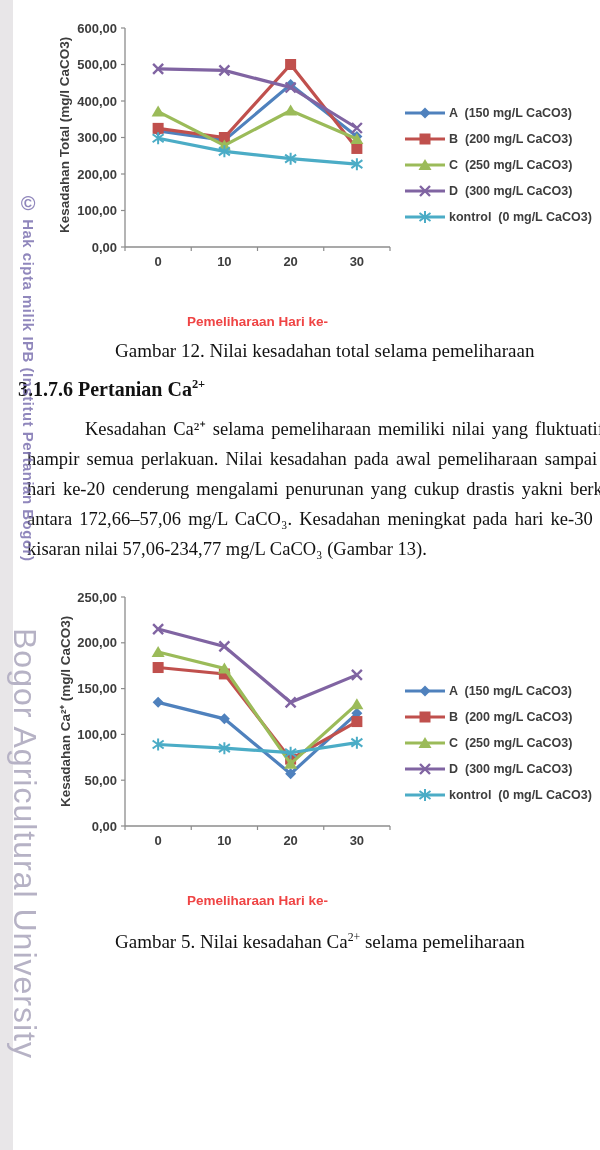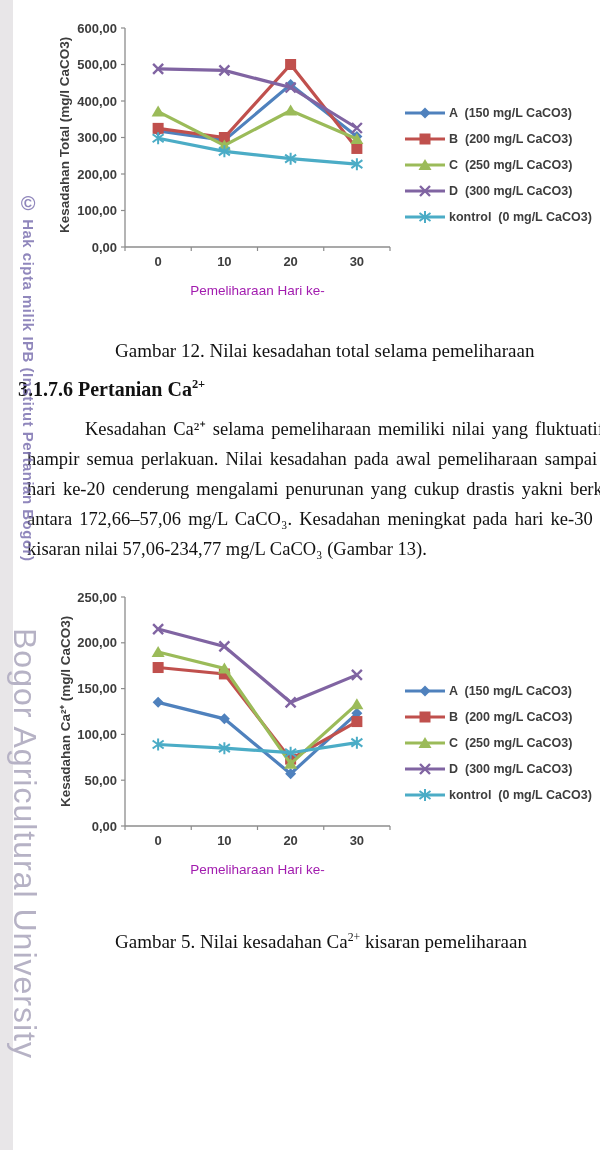--- a/index.html
+++ b/index.html
@@ -22,21 +22,21 @@
   .plot-svg{position:absolute;overflow:visible;}
   #chart1-svg{left:55px;top:5px;}
   #chart2-svg{left:55px;top:585px;}
   .plot-svg text{font-family:"Liberation Sans",sans-serif;font-weight:700;font-size:13px;fill:#3d3d3d;}
   .ylabel{position:absolute;writing-mode:vertical-rl;transform:rotate(180deg);
           font-family:"Liberation Sans",sans-serif;font-weight:700;font-size:13.5px;color:#3d3d3d;
           text-align:center;}
   #ylabel1{left:57px;top:23px;height:224px;}
   #ylabel2{left:57px;top:597px;height:229px;}
   .xlabel{position:absolute;width:265px;text-align:center;font-family:"Liberation Sans",sans-serif;
-          font-weight:400;font-size:13.5px;color:#a21caf;}
+          font-weight:700;font-size:13.5px;color:#ef4444;margin-top:31px;}
   #xlabel1{left:125px;top:283px;}
   #xlabel2{left:125px;top:862px;}
   .legend{position:absolute;left:404px;display:flex;flex-direction:column;}
   #legend1{top:100px;}
   #legend2{top:678px;}
   .legend-item{height:26px;display:flex;align-items:center;
                font-family:"Liberation Sans",sans-serif;font-weight:600;font-size:12.5px;color:#3d3d3d;}
   .legend-item svg{margin-right:3px;flex:none;}
   .legend-item span{white-space:pre;}
 
@@ -244,17 +244,17 @@
       </div>
       <div class="legend-item">
         <svg width="42" height="14">
           <line x1="1" y1="7" x2="41" y2="7" stroke="#4BACC6" stroke-width="3"></line>
           <path d="M21 1L21 13M15.5 3L26.5 11M15.5 11L26.5 3" stroke="#4BACC6" stroke-width="2" fill="none"></path>
         </svg>
         <span>kontrol  (0 mg/L CaCO3)</span>
       </div>
     </div>
 
-  <div class="caption" id="caption13"><span>Gambar 5. Nilai kesadahan Ca</span><span class="sup">2+</span><span> kisaran pemeliharaan</span></div>
+  <div class="caption" id="caption13"><span>Gambar 5. Nilai kesadahan Ca</span><span class="sup">2+</span><span> selama pemeliharaan</span></div>
 
   <div class="wm wm-top"><span class="wm-c">©</span><span> Hak cipta milik IPB (Institut Pertanian Bogor)</span></div>
   <div class="wm wm-bottom">Bogor Agricultural University</div>
 </div>
 
 </body></html>

